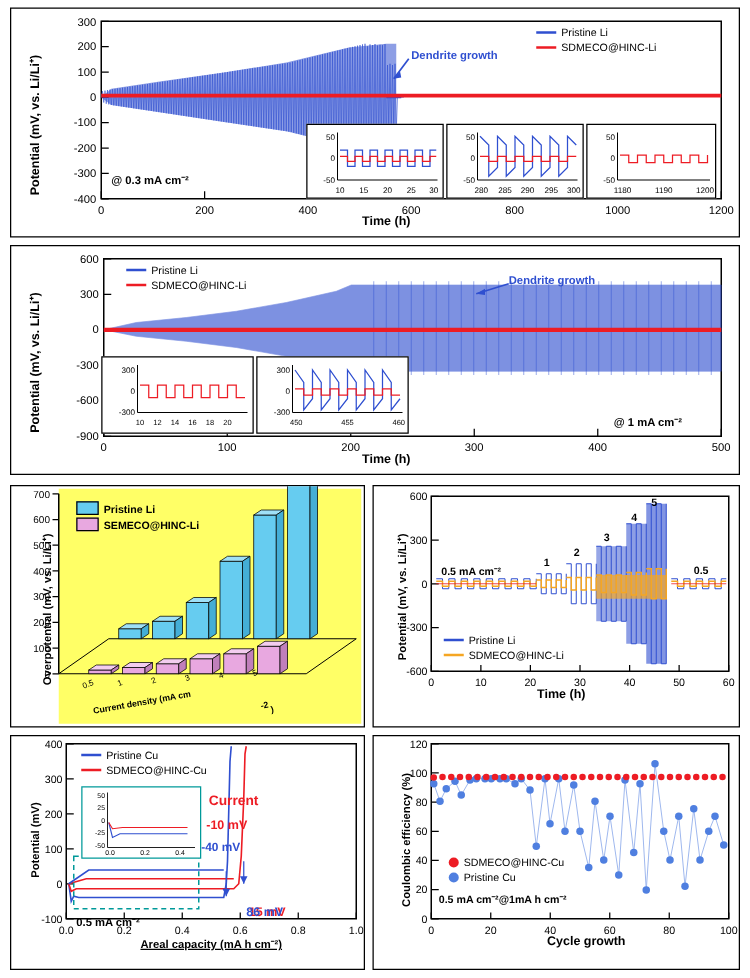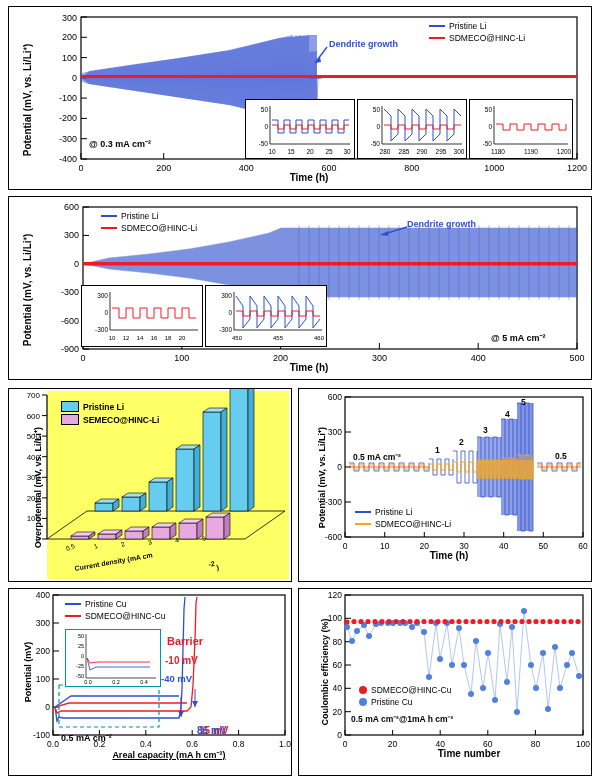--- a/index.html
+++ b/index.html
@@ -279,21 +279,21 @@
           <span class="swatch" style="background:#2f4fd0;"></span>
           <span>Pristine Li</span>
         </div>
       <div class="row">
           <span class="swatch" style="background:#ed1c24;"></span>
           <span>SDMECO@HINC-Li</span>
         </div>
     </div>
 
     <div class="annot blue" style="left:398px;top:22px;">Dendrite growth</div>
-    <div class="annot" style="left:482px;top:134px;">@ 5 mA cm⁻²</div>
+    <div class="annot" style="left:482px;top:134px;">@ 1 mA cm⁻²</div>
 
     <div class="inset" style="left:72px;top:88px;width:122px;height:62px;">
       <svg width="120" height="60" viewBox="0 0 120 60">
         <g font-size="6.5" font-family="Liberation Sans, sans-serif" text-anchor="end" fill="#000">
           <text x="26" y="12">300</text>
             <text x="26" y="29">0</text>
             <text x="26" y="46">-300</text>
         </g>
         <line x1="28" y1="6" x2="28" y2="44" stroke="#000" stroke-width="0.8"></line>
         <line x1="28" y1="44" x2="116" y2="44" stroke="#000" stroke-width="0.8"></line>
@@ -625,21 +625,21 @@
         <path d="M21,28 L24,40 L30,37 L60,37 L84,37" fill="none" stroke="#2f4fd0" stroke-width="0.9"></path>
         <path d="M21,28 L24,33 L32,32 L60,32 L84,32" fill="none" stroke="#ed1c24" stroke-width="0.9"></path>
         <g font-size="5.5" font-family="Liberation Sans, sans-serif" text-anchor="middle" fill="#000">
           <text x="22" y="54">0.0</text>
             <text x="50" y="54">0.2</text>
             <text x="78" y="54">0.4</text>
         </g>
       </svg>
     </div>
 
-    <div class="annot red" style="left:158px;top:46px;font-size:11px;">Barrier</div>
+    <div class="annot red" style="left:158px;top:46px;font-size:11px;">Current</div>
     <div class="annot red" style="left:156px;top:66px;font-size:10px;">-10 mV</div>
     <div class="annot blue" style="left:152px;top:84px;font-size:9.5px;">-40 mV</div>
     <div class="annot red" style="left:146px;top:136px;font-size:10px;margin-left:44px;">15 mV</div>
     <div class="annot blue" style="left:188px;top:136px;font-size:10px;">86 mV</div>
     <div class="annot" style="left:52px;top:142px;font-size:9px;">0.5 mA cm⁻²</div>
   </div>
 
   <div class="panel" style="left:298px;top:588px;width:294px;height:188px;">
     <svg width="292" height="186" viewBox="0 0 292 186">
       <rect x="46" y="6" width="238" height="140" fill="#fff" stroke="#000" stroke-width="1.2"></rect>
@@ -754,21 +754,21 @@
         <circle cx="237" cy="32.5" r="2.6"></circle>
           <circle cx="244" cy="32.5" r="2.6"></circle>
           <circle cx="251" cy="32.5" r="2.6"></circle>
         <circle cx="258" cy="32.5" r="2.6"></circle>
           <circle cx="265" cy="32.5" r="2.6"></circle>
           <circle cx="272" cy="32.5" r="2.6"></circle>
         <circle cx="279" cy="32.5" r="2.6"></circle>
       </g>
     </svg>
 
-    <div class="axis-label" style="left:100px;top:159px;width:140px;">Time number</div>
+    <div class="axis-label" style="left:100px;top:159px;width:140px;">Cycle growth</div>
     <div class="axis-label ylab" style="left:-64px;top:78px;width:180px;transform:rotate(-90deg);font-size:9px;">Coulombic efficiency (%)</div>
 
     <div class="legend" style="left:60px;top:96px;">
       <div class="row">
           <span class="dot" style="background:#ed1c24;"></span>
           <span>SDMECO@HINC-Cu</span>
         </div>
       <div class="row">
           <span class="dot" style="background:#4f7fe0;"></span>
           <span>Pristine Cu</span>

